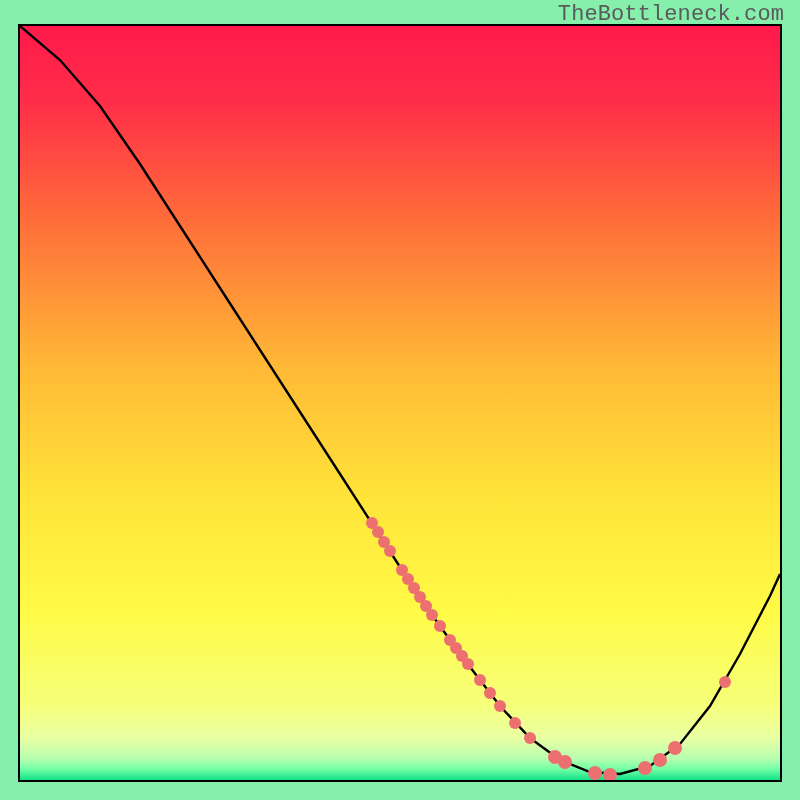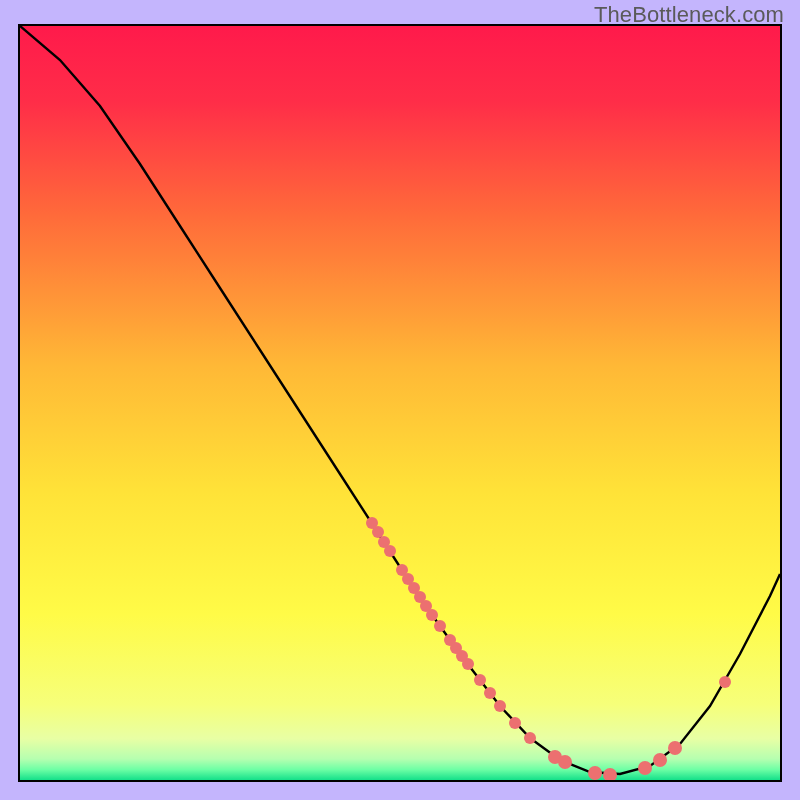--- a/index.html
+++ b/index.html
@@ -7,21 +7,22 @@
     padding: 0;
     width: 800px;
     height: 800px;
     overflow: hidden;
     font-family: Arial, Helvetica, sans-serif;
   }
   .chart {
     position: relative;
     width: 800px;
     height: 800px;
-    background: #c4b5fd;
+    background: #86efac;
+    font-family: Liberation Mono, monospace;
   }
   .plot-area {
     position: absolute;
     left: 18px;
     top: 24px;
     width: 764px;
     height: 758px;
     border: 2px solid #000;
     box-sizing: border-box;
     overflow: hidden;

